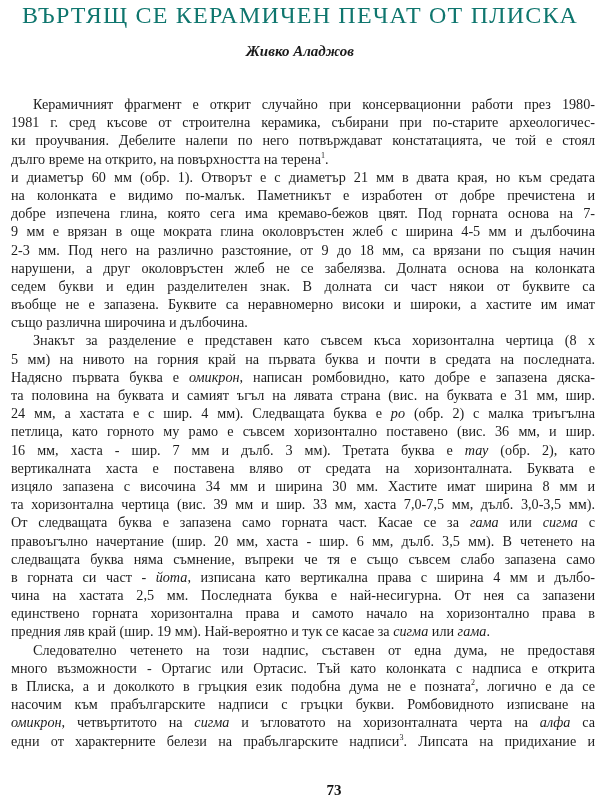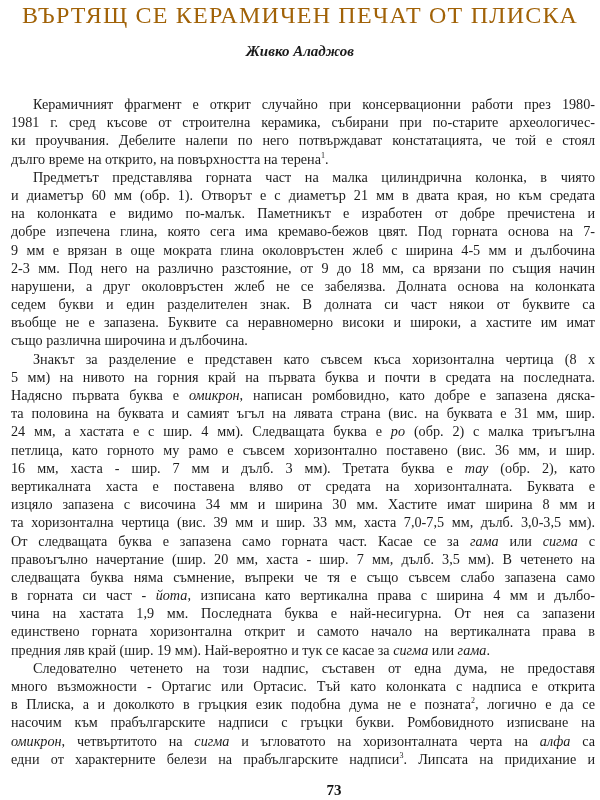--- a/index.html
+++ b/index.html
@@ -6,21 +6,21 @@
   body {
     width:600px; height:800px; overflow:hidden;
     background:#ffffff; color:#1a1a1a;
     font-family:"Liberation Serif","DejaVu Serif",serif;
     position:relative;
   }
   .title {
     position:absolute; left:0; top:2px; width:600px;
     text-align:center; font-size:24px; letter-spacing:1.2px;
     font-family:"Liberation Serif",serif; font-weight:normal;
-    color:#a16207; white-space:nowrap;
+    color:#0f766e; white-space:nowrap;
   }
   .author {
     position:absolute; left:0; top:43px; width:600px;
     text-align:center; font-size:15px; font-weight:bold; font-style:italic;
     color:#1a1a1a;
   }
   .body {
     position:absolute; left:11px; top:95px; width:584px;
     font-size:14.2px; line-height:18.2px; text-align:justify;
     color:#1c1c1c;
@@ -42,21 +42,20 @@
 <div class="author">Живко Аладжов</div>
 
 <div class="body" id="body">
     <div>
       <span class="line indent">Керамичният фрагмент е открит случайно при консервационни работи през 1980-</span>
       <span class="line">1981 г. сред късове от строителна керамика, събирани при по-старите археологичес-</span>
       <span class="line">ки проучвания. Дебелите налепи по него потвърждават констатацията, че той е стоял</span>
       <span class="line last">дълго време на открито, на повърхността на терена<sup>1</sup>.</span>
     </div>
     <div>
-      <span class="line indent">Предметът представлява горната част на малка цилиндрична колонка, в чиято</span>
       <span class="line">и диаметър 60 мм (обр. 1). Отворът е с диаметър 21 мм в двата края, но към средата</span>
       <span class="line">на колонката е видимо по-малък. Паметникът е изработен от добре пречистена и</span>
       <span class="line">добре изпечена глина, която сега има кремаво-бежов цвят. Под горната основа на 7-</span>
       <span class="line">9 мм е врязан в още мократа глина околовръстен жлеб с ширина 4-5 мм и дълбочина</span>
       <span class="line">2-3 мм. Под него на различно разстояние, от 9 до 18 мм, са врязани по същия начин</span>
       <span class="line">нарушени, а друг околовръстен жлеб не се забелязва. Долната основа на колонката</span>
       <span class="line">седем букви и един разделителен знак. В долната си част някои от буквите са</span>
       <span class="line">въобще не е запазена. Буквите са неравномерно високи и широки, а хастите им имат</span>
       <span class="line last">също различна широчина и дълбочина.</span>
     </div>
@@ -65,25 +64,25 @@
       <span class="line">5 мм) на нивото на горния край на първата буква и почти в средата на последната.</span>
       <span class="line">Надясно първата буква е <span class="it">омикрон</span>, написан ромбовидно, като добре е запазена дяска-</span>
       <span class="line">та половина на буквата и самият ъгъл на лявата страна (вис. на буквата е 31 мм, шир.</span>
       <span class="line">24 мм, а хастата е с шир. 4 мм). Следващата буква е <span class="it">ро</span> (обр. 2) с малка триъгълна</span>
       <span class="line">петлица, като горното му рамо е съвсем хоризонтално поставено (вис. 36 мм, и шир.</span>
       <span class="line">16 мм, хаста - шир. 7 мм и дълб. 3 мм). Третата буква е <span class="it">тау</span> (обр. 2), като</span>
       <span class="line">вертикалната хаста е поставена вляво от средата на хоризонталната. Буквата е</span>
       <span class="line">изцяло запазена с височина 34 мм и ширина 30 мм. Хастите имат ширина 8 мм и</span>
       <span class="line">та хоризонтална чертица (вис. 39 мм и шир. 33 мм, хаста 7,0-7,5 мм, дълб. 3,0-3,5 мм).</span>
       <span class="line">От следващата буква е запазена само горната част. Касае се за <span class="it">гама</span> или <span class="it">сигма</span> с</span>
-      <span class="line">правоъгълно начертание (шир. 20 мм, хаста - шир. 7 мм, дълб. 3,5 мм). В четенето на</span>
+      <span class="line">правоъгълно начертание (шир. 20 мм, хаста - шир. 6 мм, дълб. 3,5 мм). В четенето на</span>
       <span class="line">следващата буква няма съмнение, въпреки че тя е също съвсем слабо запазена само</span>
       <span class="line">в горната си част - <span class="it">йота</span>, изписана като вертикална права с ширина 4 мм и дълбо-</span>
-      <span class="line">чина на хастата 1,9 мм. Последната буква е най-несигурна. От нея са запазени</span>
-      <span class="line">единствено горната хоризонтална открит и самото начало на вертикалната права в</span>
+      <span class="line">чина на хастата 2,5 мм. Последната буква е най-несигурна. От нея са запазени</span>
+      <span class="line">единствено горната хоризонтална права и самото начало на хоризонтално права в</span>
       <span class="line last">предния ляв край (шир. 19 мм). Най-вероятно и тук се касае за <span class="it">сигма</span> или <span class="it">гама</span>.</span>
     </div>
     <div>
       <span class="line indent">Следователно четенето на този надпис, съставен от една дума, не предоставя</span>
       <span class="line">много възможности - Ортагис или Ортасис. Тъй като колонката с надписа е открита</span>
       <span class="line">в Плиска, а и доколкото в гръцкия език подобна дума не е позната<sup>2</sup>, логично е да се</span>
       <span class="line">насочим към прабългарските надписи с гръцки букви. Ромбовидното изписване на</span>
       <span class="line"><span class="it">омикрон</span>, четвъртитото на <span class="it">сигма</span> и ъгловатото на хоризонталната черта на <span class="it">алфа</span> са</span>
       <span class="line">едни от характерните белези на прабългарските надписи<sup>3</sup>. Липсата на придихание и</span>
     </div>

